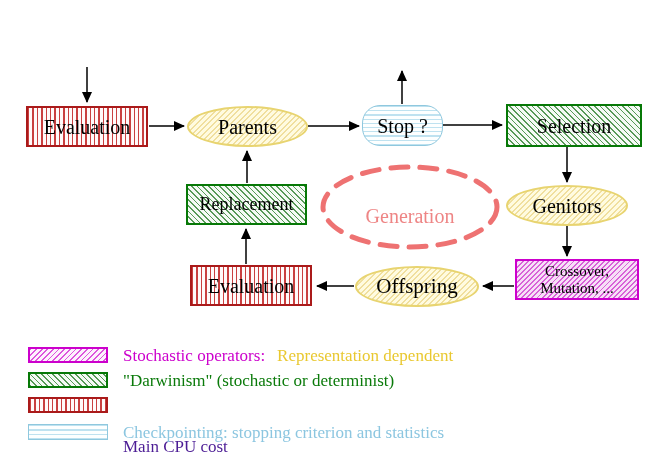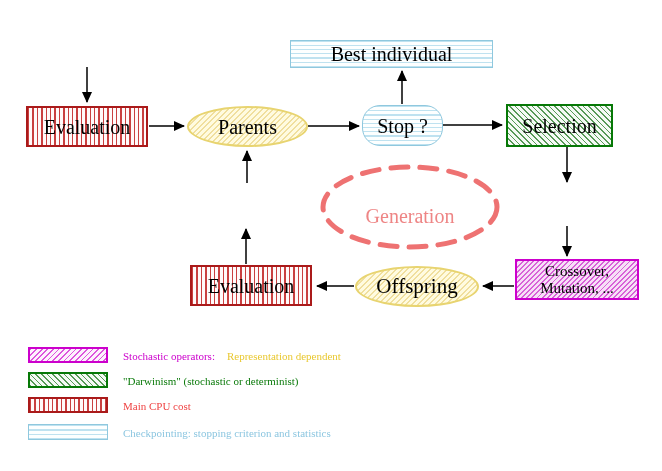--- a/index.html
+++ b/index.html
@@ -38,43 +38,43 @@
   .hatch-yellow{
     border:2px solid #e8d470;background-color:#fffbe0;
     background-image:repeating-linear-gradient(135deg,#f0df9e 0,#f0df9e 1.4px,rgba(0,0,0,0) 1.4px,rgba(0,0,0,0) 4px);
   }
   
   .n-init{left:27px;top:23px;width:121px;height:43px;}
   .n-best{left:290px;top:40px;width:203px;height:28px;}
   .n-eval-top{left:26px;top:106px;width:122px;height:41px;}
   .n-parents{left:187px;top:106px;width:121px;height:41px;}
   .n-stop{left:362px;top:105px;width:81px;height:41px;}
-  .n-selection{left:506px;top:104px;width:107px;height:43px;}
+  .n-selection{left:506px;top:104px;width:136px;height:43px;}
   .n-replacement{left:186px;top:184px;width:121px;height:41px;font-size:18px;}
   .n-genitors{left:506px;top:185px;width:122px;height:41px;}
   .n-eval-bot{left:190px;top:265px;width:122px;height:41px;}
   .n-offspring{left:355px;top:266px;width:124px;height:41px;font-size:21px;}
   .n-crossover{left:515px;top:259px;width:124px;height:41px;font-size:15px;flex-direction:column;}
   .n-crossover span{display:block;}
   .generation-label{
     position:absolute;left:410px;top:216px;transform:translate(-50%,-50%);
     color:#ee8585;font-size:20px;white-space:nowrap;
   }
   
   .legend-row{position:absolute;left:28px;height:17px;}
   .legend-swatch{position:absolute;left:0;top:0;width:80px;height:16px;box-sizing:border-box;}
   .legend-text{
     position:absolute;left:95px;top:50%;transform:translateY(-50%);
-    font-size:11px;white-space:nowrap;
+    font-size:17px;white-space:nowrap;
   }
   .lr1{top:347px;} .lr2{top:372px;} .lr3{top:397px;} .lr4{top:424px;}
   .t-magenta{color:#cc00cc;}
   .t-gold{color:#e9c830;margin-left:12px;}
   .t-green{color:#0a7a0a;}
-  .t-red{color:#ef4444;}
+  .t-red{color:#4c1d95;margin-top:41px;}
   .t-cyan{color:#8cc6e0;}
 </style>
 </head>
 <body>
 
 <div class="stage">
 
   <svg class="arrow-layer" width="662" height="471" viewBox="0 0 662 471">
     <defs>
       <marker id="ah" markerUnits="userSpaceOnUse" markerWidth="13" markerHeight="11" refX="10" refY="5" orient="auto">
@@ -91,31 +91,32 @@
       <line x1="567" y1="147" x2="567" y2="182" marker-end="url(#ah)"></line>
       <line x1="567" y1="226" x2="567" y2="256" marker-end="url(#ah)"></line>
       <line x1="514" y1="286" x2="483" y2="286" marker-end="url(#ah)"></line>
       <line x1="354" y1="286" x2="317" y2="286" marker-end="url(#ah)"></line>
       <line x1="246" y1="264" x2="246" y2="229" marker-end="url(#ah)"></line>
       <line x1="247" y1="183" x2="247" y2="151" marker-end="url(#ah)"></line>
     </g>
   </svg>
 
 
-  <div class="node stripe-cyan n-best">Best individual</div>
 
   <div class="node stripe-red n-eval-top">Evaluation</div>
 
   <div class="node hatch-yellow ellipse n-parents">Parents</div>
 
   <div class="node stripe-cyan rounded n-stop">Stop ?</div>
 
   <div class="node hatch-green n-selection">Selection</div>
 
+  <div class="node hatch-green n-replacement">Replacement</div>
 
+  <div class="node hatch-yellow ellipse n-genitors">Genitors</div>
 
   <div class="generation-label">Generation</div>
 
   <div class="node stripe-red n-eval-bot">Evaluation</div>
 
   <div class="node hatch-yellow ellipse n-offspring">Offspring</div>
 
   <div class="node hatch-magenta-dense n-crossover">
     <span>Crossover,</span>
     <span>Mutation, ...</span>

